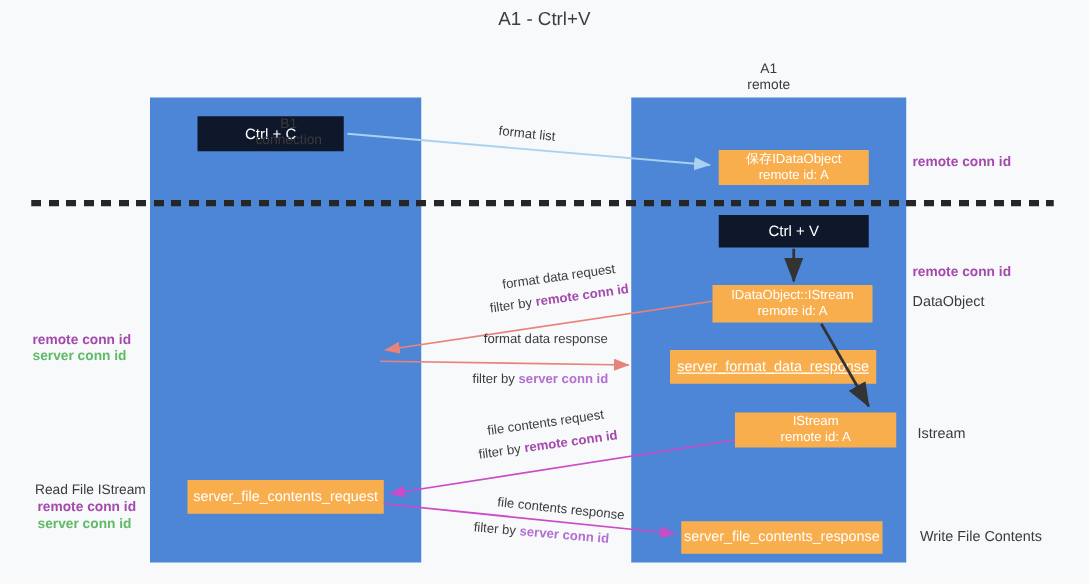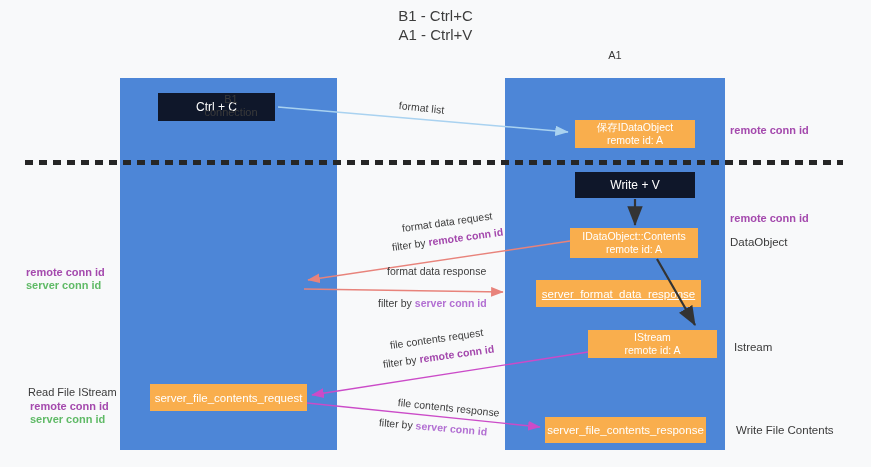--- a/index.html
+++ b/index.html
@@ -54,30 +54,30 @@
   }
   .side-label.bold-purple{color:#a449ad;font-weight:bold;}
   .side-label.bold-green{color:#5fba66;font-weight:bold;}
 </style>
 </head>
 <body>
 
 <div class="canvas">
 
   <div class="title">
-    <div>B1 - Ctrl+C</div>
     <div>A1 - Ctrl+V</div>
   </div>
 
   <div class="col-header" style="left:136px;width:190px;margin-top:44px;">
     <div>B1</div>
     <div>connection</div>
   </div>
   <div class="col-header" style="left:505px;width:220px;">
     <div>A1</div>
+    <div>remote</div>
   </div>
 
   <div class="lifeline" style="left:120px;width:217px;"></div>
   <div class="lifeline" style="left:505px;width:220px;"></div>
 
   <div class="sep"></div>
 
   <svg class="arrows" width="871" height="467">
     <defs>
       <marker id="ah-blue" markerWidth="10" markerHeight="8" refX="8.5" refY="3.5" orient="auto">
@@ -105,25 +105,25 @@
   <div class="node green" style="left:158px;top:93px;width:117px;height:28px;">
     <span>Ctrl + C</span>
   </div>
 
   <div class="node orange" style="left:575px;top:120px;width:120px;height:28px;justify-content:center;">
     <span class="l">保存IDataObject</span>
     <span class="l">remote id: A</span>
   </div>
 
   <div class="node green" style="left:575px;top:172px;width:120px;height:26px;">
-    <span>Write + V</span>
+    <span>Ctrl + V</span>
   </div>
 
   <div class="node orange" style="left:570px;top:228px;width:128px;height:30px;">
-    <span class="l">IDataObject::Contents</span>
+    <span class="l">IDataObject::IStream</span>
     <span class="l">remote id: A</span>
   </div>
 
 
   <div class="node orange single" style="left:536px;top:280px;width:165px;height:27px;text-decoration:underline;">
     <span>server_format_data_response</span>
   </div>
 
   <div class="node orange" style="left:588px;top:330px;width:129px;height:28px;">
     <span class="l">IStream</span>

